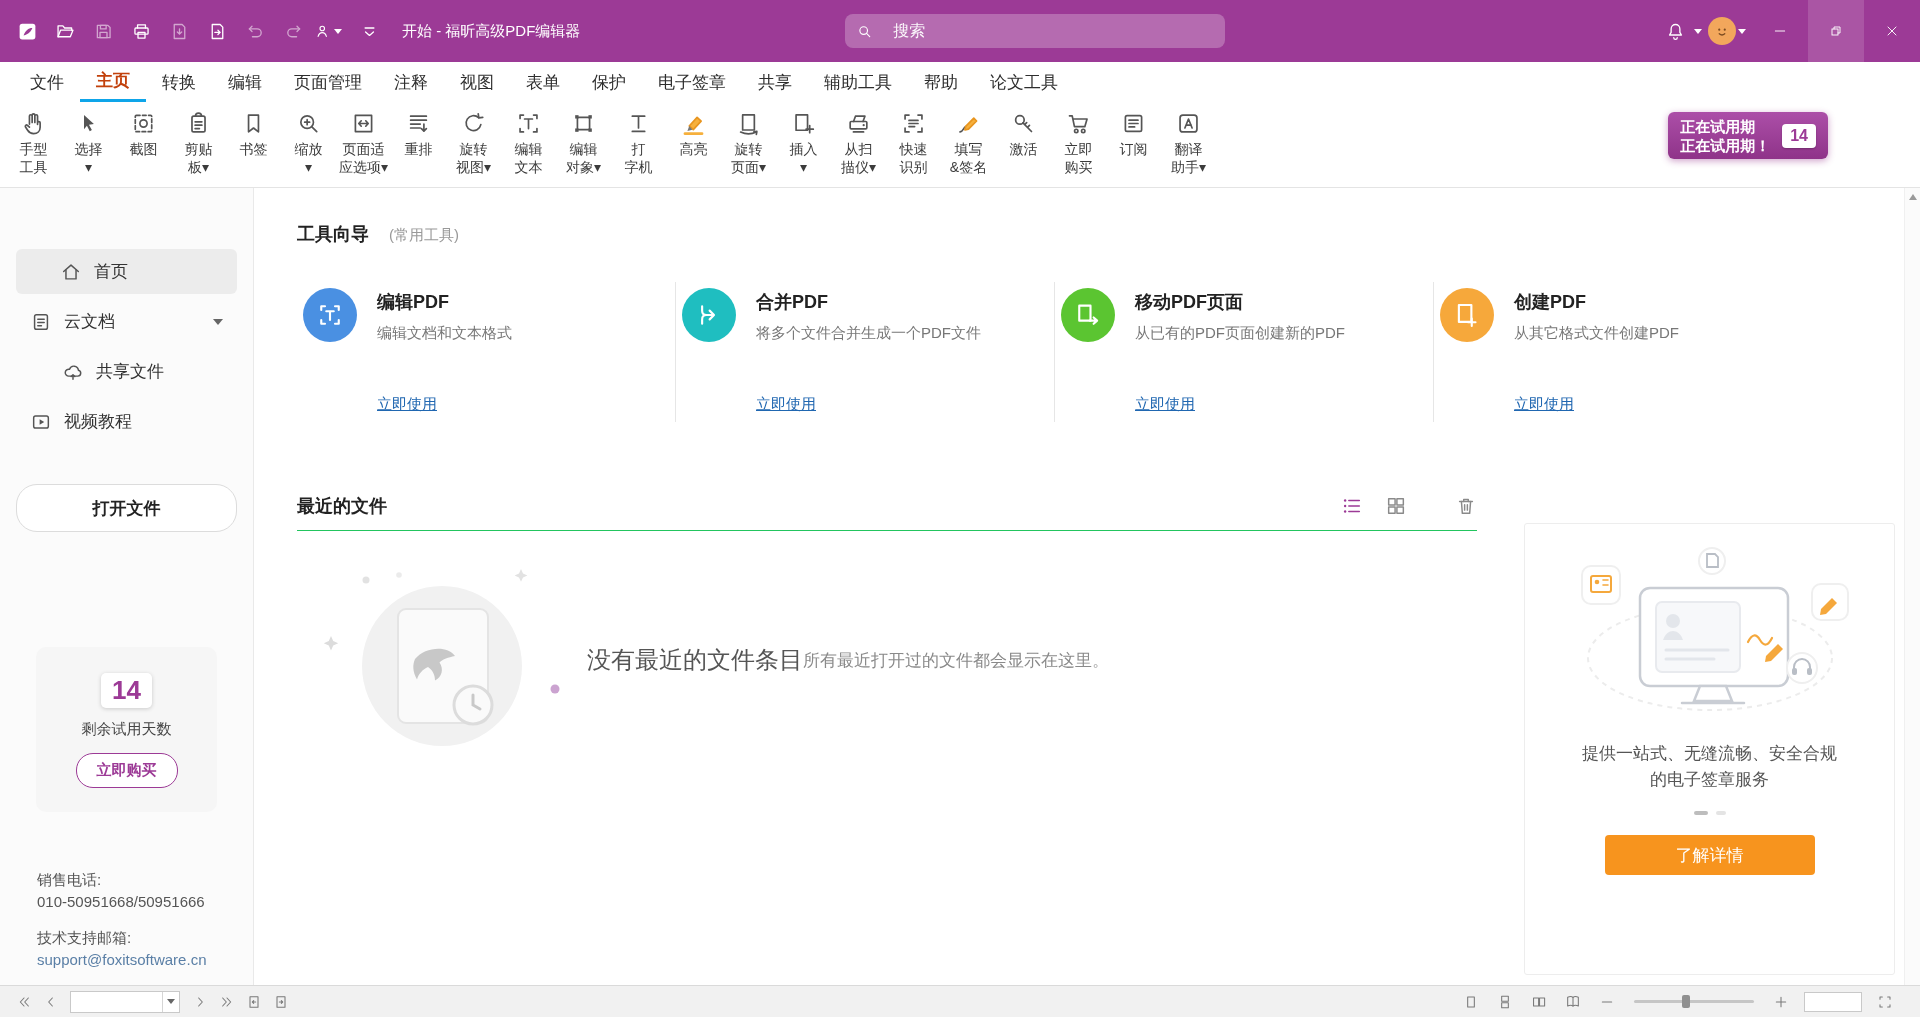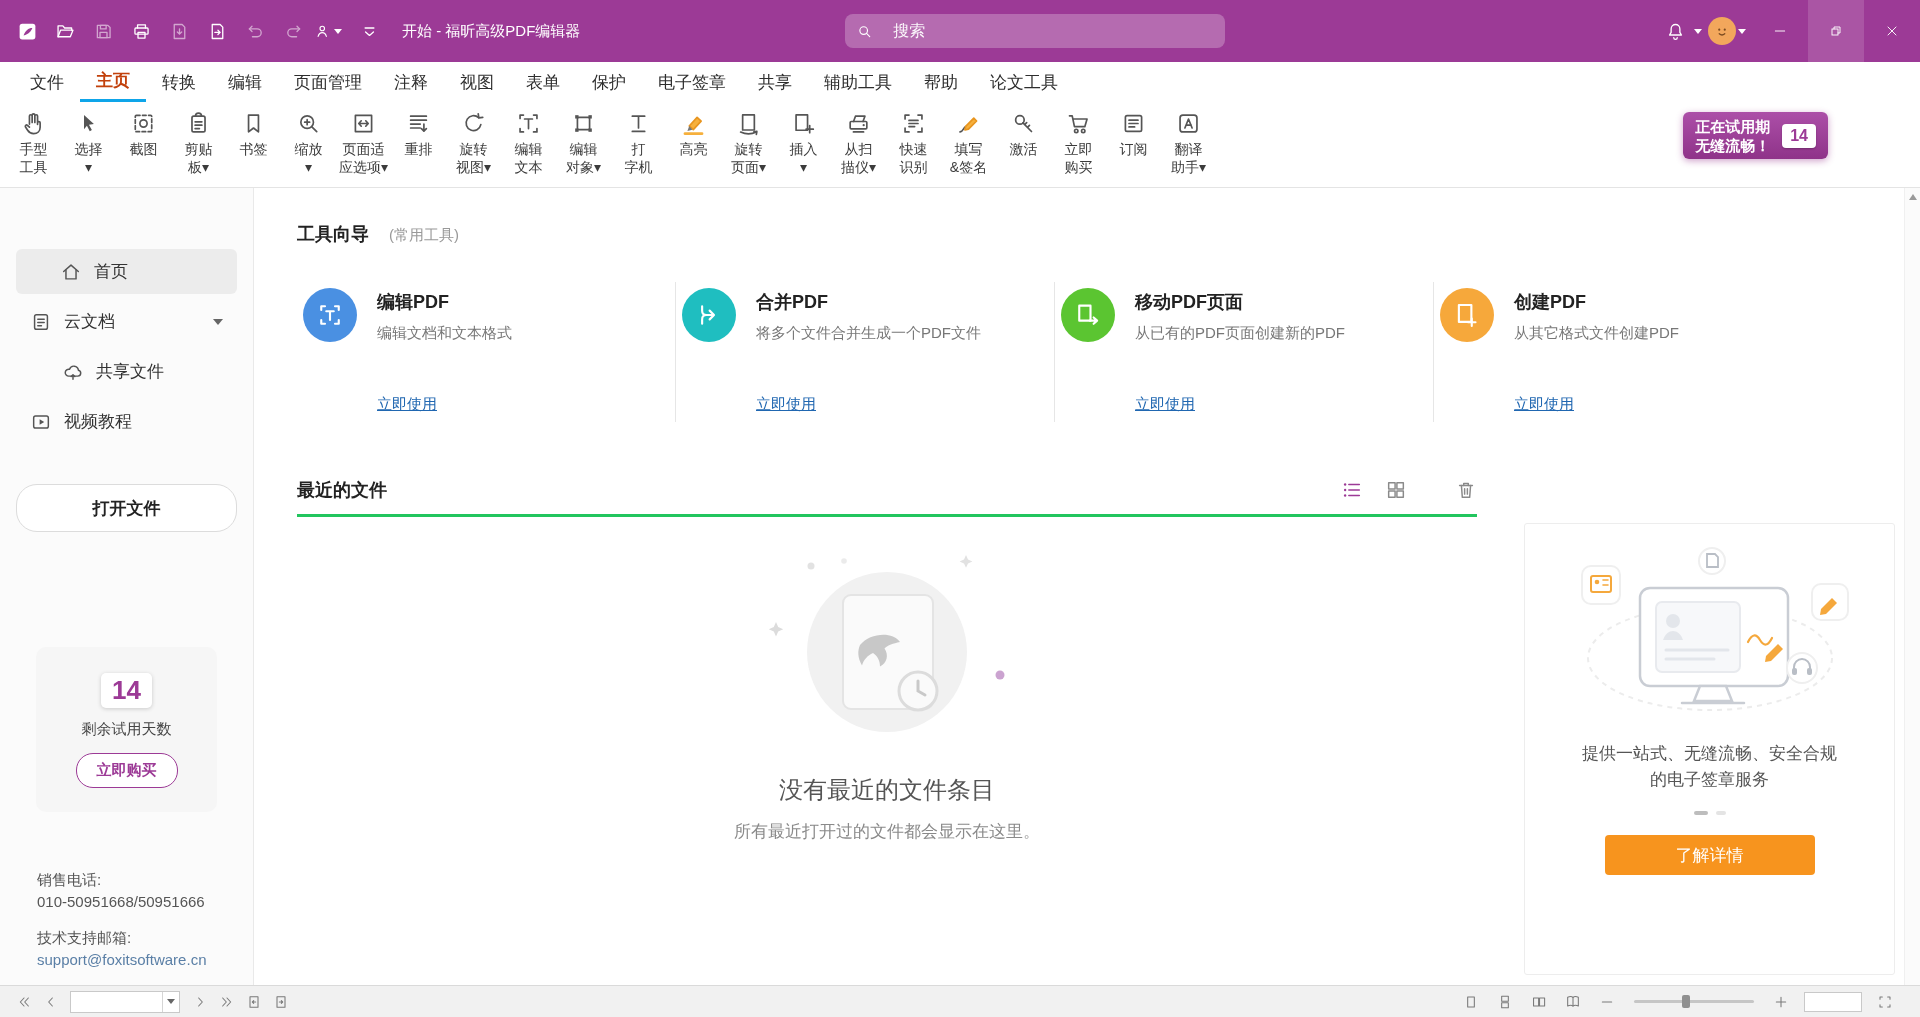--- a/index.html
+++ b/index.html
@@ -72,28 +72,28 @@
   .card-main { display:flex; gap:20px; align-items:flex-start; padding-left:6px; }
   .card-icon { width:54px; height:54px; border-radius:50%; display:flex; align-items:center; justify-content:center; flex:0 0 54px; }
   .card-icon svg { width:30px; height:30px; stroke:#fff; fill:none; stroke-width:1.7; stroke-linecap:round; stroke-linejoin:round; }
   .c-blue{background:#4A90E2;} .c-teal{background:#1FBEC0;} .c-green{background:#5BC531;} .c-orange{background:#F6A83B;}
   .card-title { font-size:18px; font-weight:bold; color:#222; margin-top:2px; }
   .card-desc { font-size:15px; color:#777; margin-top:10px; white-space:nowrap; }
   .card-link-row { margin:52px 0 0 80px; }
   .card-link { font-size:15px; color:#2067B1; text-decoration:underline; cursor:pointer; }
   .v-div { width:1px; background:#E6E6E6; height:140px; margin-top:8px; flex:0 0 1px; }
 
-  .recent-head { width:1180px; margin-top:56px; display:flex; border-bottom:3px solid #22c55e; padding-bottom:12px; }
+  .recent-head { width:1180px; margin-top:72px; display:flex; border-bottom:1px solid #22c55e; padding-bottom:12px; }
   .recent-title { font-size:18px; font-weight:bold; color:#222; }
   .recent-icons { margin-left:auto; display:flex; align-items:center; gap:22px; }
   .recent-icons svg { width:22px; height:22px; fill:none; stroke-width:1.6; stroke-linecap:round; stroke-linejoin:round; }
   .ic-gray { stroke:#8a8a8a; } .ic-purple { stroke:#9C3A96; }
   .trash-gap { margin-left:26px; }
 
-  .empty { width:1180px; display:flex; flex-direction:column; align-items:center; }
+  .empty { width:1180px; display:flex; flex-direction:row; align-items:center; }
   .empty svg { margin-top:30px; }
   .empty-title { font-size:24px; color:#555; margin-top:12px; }
   .empty-desc { font-size:17px; color:#8a8a8a; margin-top:14px; }
 
   .promo { position:absolute; left:1270px; top:335px; width:371px; height:452px; border:1px solid #EDEDED; background:#fff;
     border-radius:3px; display:flex; flex-direction:column; align-items:center; }
   .promo-text { width:268px; text-align:center; font-size:17px; line-height:26px; color:#555; margin-top:10px; }
   .promo-dots { display:flex; gap:8px; margin-top:18px; align-items:center; }
   .dot-dash { width:14px; height:4px; border-radius:2px; background:#BDBDBD; }
   .dot-dash.light { background:#E4E4E4; width:10px; }
@@ -473,21 +473,21 @@
           <path d="M8.8 16l3.2-8 3.2 8M10 13.4h4.4"></path>
         </svg>
       </span>
     <span class="lb">翻译</span>
     <span class="lb">助手▾</span>
   </div>
 
   <div class="trial">
     <div class="trial-text">
       <div>正在试用期</div>
-      <div>无缝流畅！</div>
+      <div>正在试用期！</div>
     </div>
     <span class="trial-days">14</span>
   </div>
 </div>
 
 <div class="app-body">
 
   <div class="sidebar">
     <div class="sb-item active">
       <svg viewBox="0 0 24 24">

